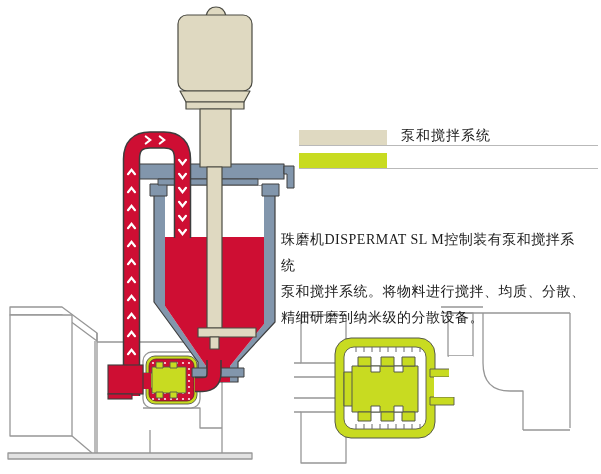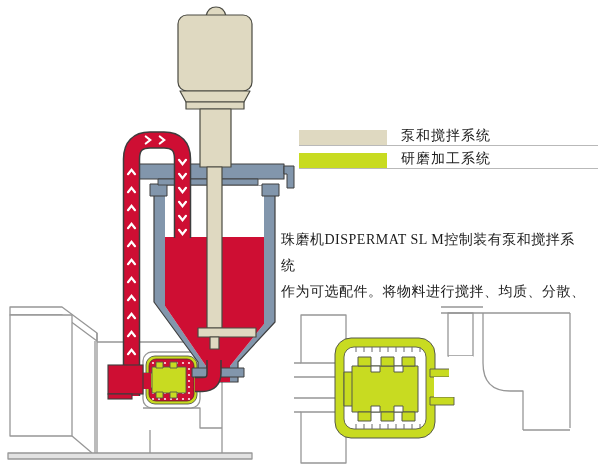--- a/index.html
+++ b/index.html
@@ -180,22 +180,22 @@
     </g>
   </svg>
 
   <div id="legend">
     <div class="legend-row">
       <span class="swatch" style="background: rgb(223, 217, 193);"></span>
       <span class="legend-label">泵和搅拌系统</span>
     </div>
     <div class="legend-row">
       <span class="swatch" style="background: rgb(200, 219, 33);"></span>
-      <span class="legend-label">研磨加工系统</span>
     </div>
   </div>
 
   <div id="description">
     <div>珠磨机DISPERMAT SL M控制装有泵和搅拌系统</div>
-    <div>作为可选配件。将物料进行搅拌、均质、分散、</div>
+    <div>泵和搅拌系统。将物料进行搅拌、均质、分散、</div>
+    <div>精细研磨到纳米级的分散设备。</div>
   </div>
 
 </div>
 
 </body></html>

